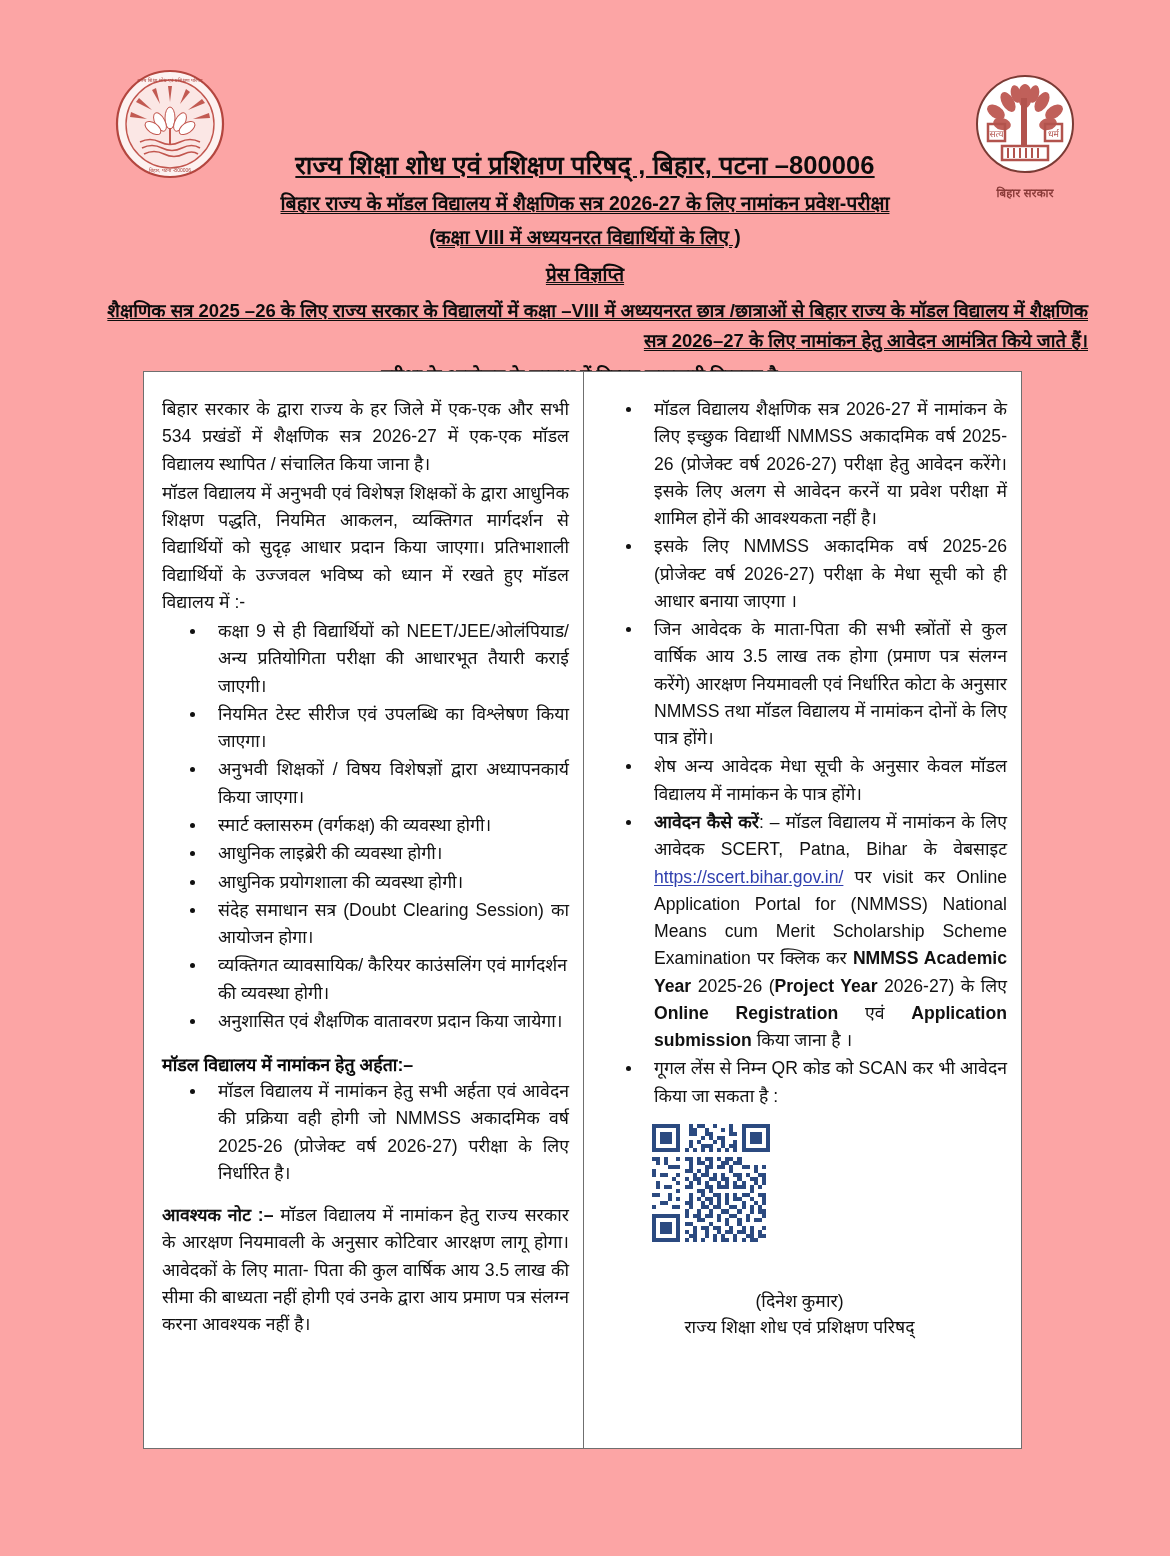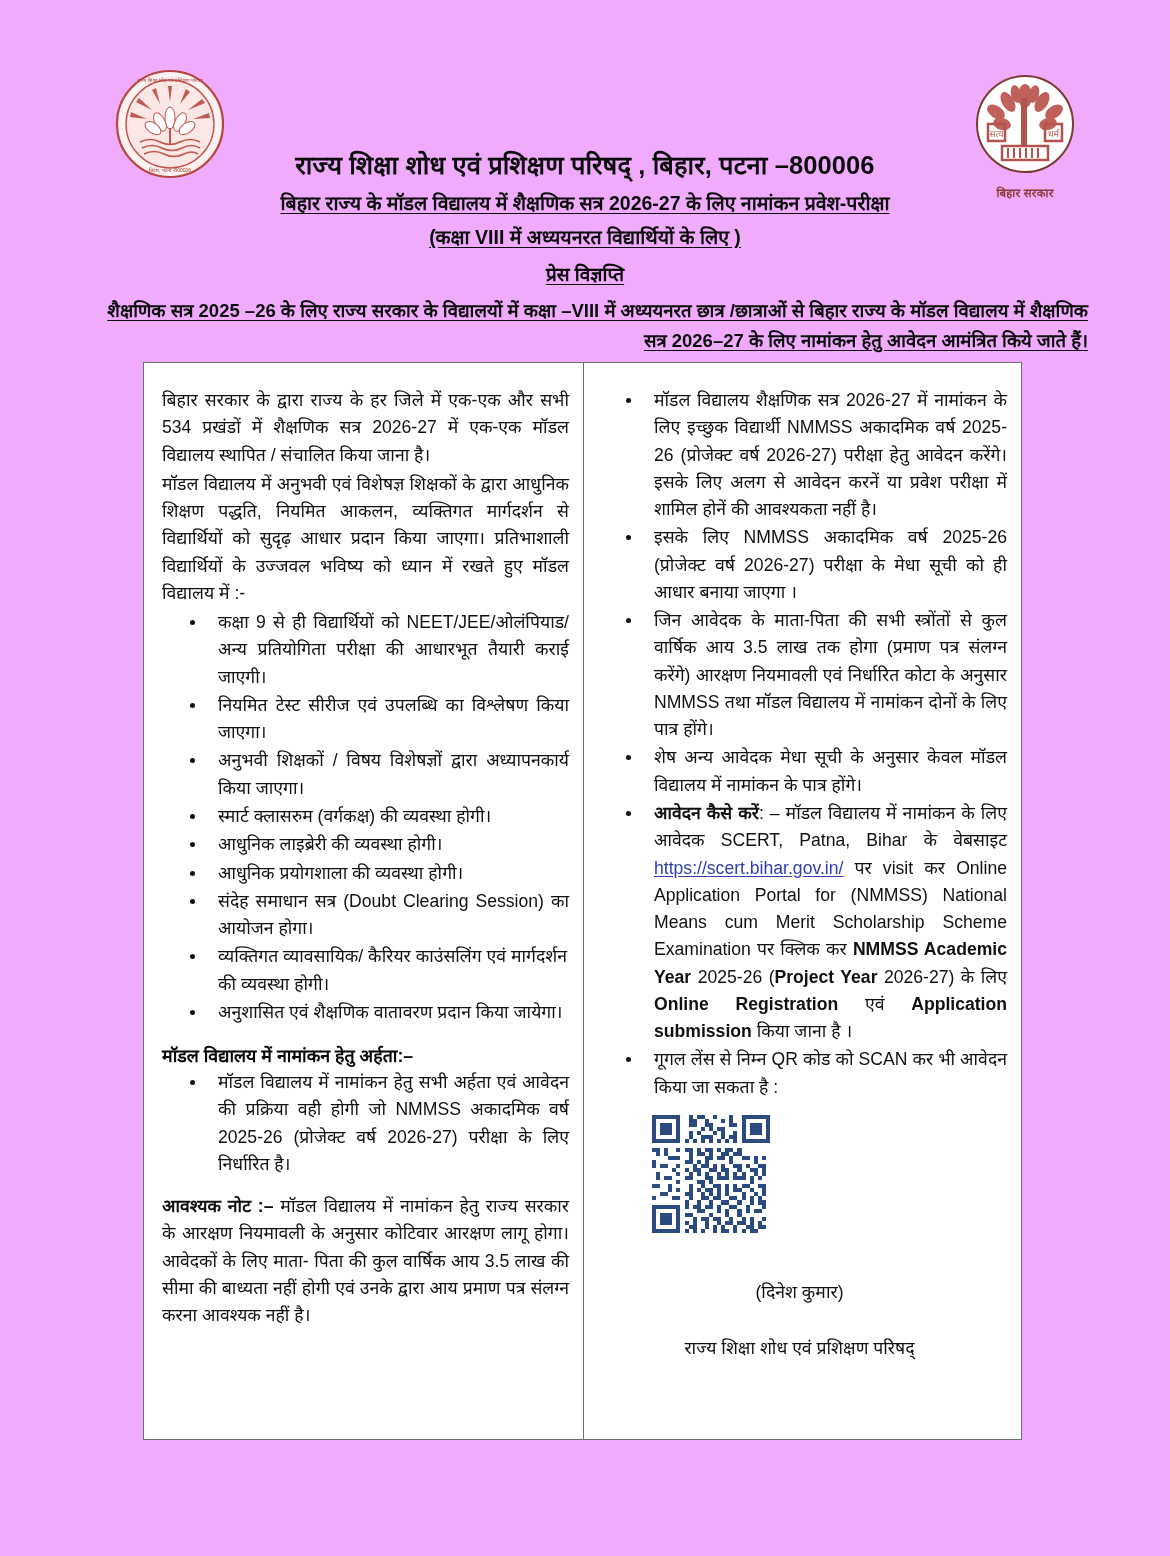--- a/index.html
+++ b/index.html
@@ -13,21 +13,22 @@
     height: 1556px;
     position: relative;
     font-family: "Liberation Sans", "DejaVu Sans", sans-serif;
     color: #111111;
     overflow: hidden;
   }
 
   .page {
     position: absolute;
     inset: 0;
-    background: #f0abfc;
+    background: #fca5a5;
+    text-decoration: underline;
   }
 
   
   .header {
     position: relative;
     padding-top: 58px;
     height: 300px;
     box-sizing: border-box;
   }
 
@@ -102,21 +103,21 @@
     text-decoration: underline;
     text-underline-offset: 3px;
     margin-top: 6px;
     color: #0d0d0d;
   }
 
   
   .content-table {
     position: absolute;
     left: 143px;
-    top: 362px;
+    top: 371px;
     width: 879px;
     height: 1078px;
     border: 1.6px solid #6f6f6f;
     box-sizing: border-box;
     display: flex;
     background: #ffffff;
   }
   .col {
     box-sizing: border-box;
     padding: 24px 16px 10px 16px;
@@ -197,21 +198,21 @@
   }
 
   .signature {
     margin-top: 46px;
     text-align: center;
     font-size: 17.6px;
     line-height: 1.5;
     color: #111;
     padding-right: 6px;
   }
-  .signature div { white-space: nowrap; margin-top: 30px; }
+  .signature div { white-space: nowrap; }
 
   .note-gap { height: 14px; }
 </style>
 </head>
 <body>
 
 <div class="page">
 
   <div class="header">
 

